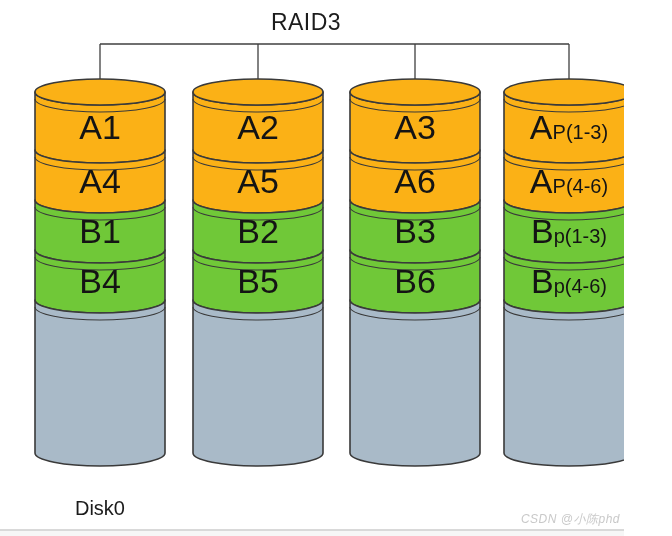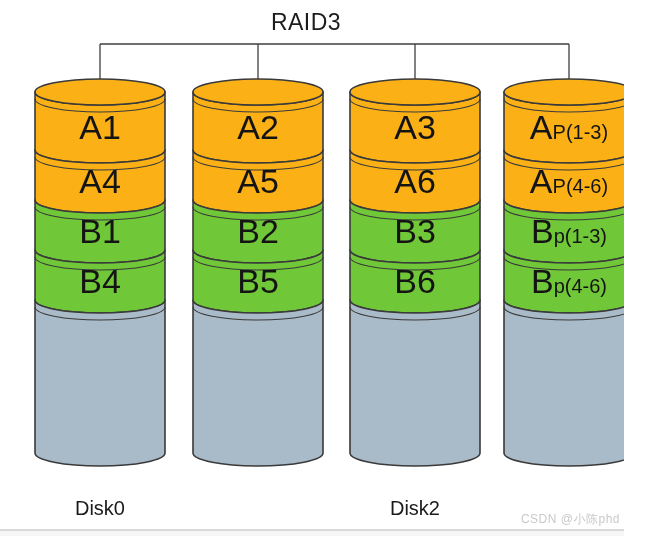--- a/index.html
+++ b/index.html
@@ -12,21 +12,21 @@
     font-size:23px;color:#1c1c1c;letter-spacing:0.5px;
   }
   svg.diagram{position:absolute;left:0;top:0;}
   .disk-label{
     position:absolute;top:480px;width:130px;text-align:center;
     font-size:20px;color:#1b1b1b;margin-top:17px;
   }
   .dl0{left:35px}.dl1{left:193px}.dl2{left:350px}.dl3{left:504px}
   .watermark{
     position:absolute;top:511px;right:4px;
-    font-size:12px;color:#c9c9c9;letter-spacing:0.5px;
+    font-size:12px;color:#c9c9c9;letter-spacing:0.5px;font-style:italic;
   }
   .edge-right{position:absolute;left:662px;top:0;width:2px;height:529px;background:#ececec;}
   .edge-bottom{position:absolute;left:0;top:529px;width:672px;height:2px;background:#d9d9d9;}
   .edge-bottom-pad{position:absolute;left:0;top:531px;width:672px;height:5px;background:#f6f6f6;}
 </style>
 </head>
 <body>
 
 <div id="screen">
   <div class="title">RAID3</div>
@@ -101,20 +101,19 @@
         <path d="M 504 307 A 65 13 0 0 0 634 307" fill="none" stroke="#3A3A3A" stroke-width="1.1"></path>
         <ellipse cx="569" cy="92" rx="65" ry="13" fill="#FBB116" stroke="#3A3A3A" stroke-width="1.6"></ellipse>
         <text x="569" y="139" text-anchor="middle" font-size="34" fill="#141414" font-family="&quot;Liberation Sans&quot;, sans-serif"><tspan>A</tspan><tspan font-size="20">P(1-3)</tspan></text>
         <text x="569" y="193" text-anchor="middle" font-size="34" fill="#141414" font-family="&quot;Liberation Sans&quot;, sans-serif"><tspan>A</tspan><tspan font-size="20">P(4-6)</tspan></text>
         <text x="569" y="243" text-anchor="middle" font-size="34" fill="#141414" font-family="&quot;Liberation Sans&quot;, sans-serif"><tspan>B</tspan><tspan font-size="20">p(1-3)</tspan></text>
         <text x="569" y="293" text-anchor="middle" font-size="34" fill="#141414" font-family="&quot;Liberation Sans&quot;, sans-serif"><tspan>B</tspan><tspan font-size="20">p(4-6)</tspan></text>
       </g>
     </svg>
 
   <div class="disk-label dl0">Disk0</div>
-  <div class="disk-label dl2">Disk2</div>
 
   <div class="watermark">CSDN @小陈phd</div>
 
   <div class="edge-right"></div>
   <div class="edge-bottom"></div>
   <div class="edge-bottom-pad"></div>
 </div>
 
 </body></html>

